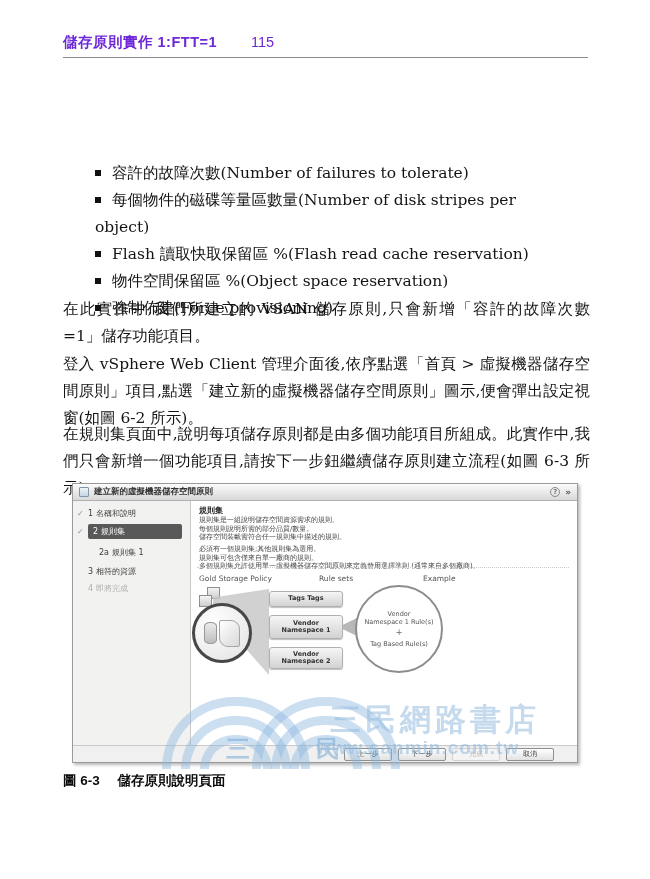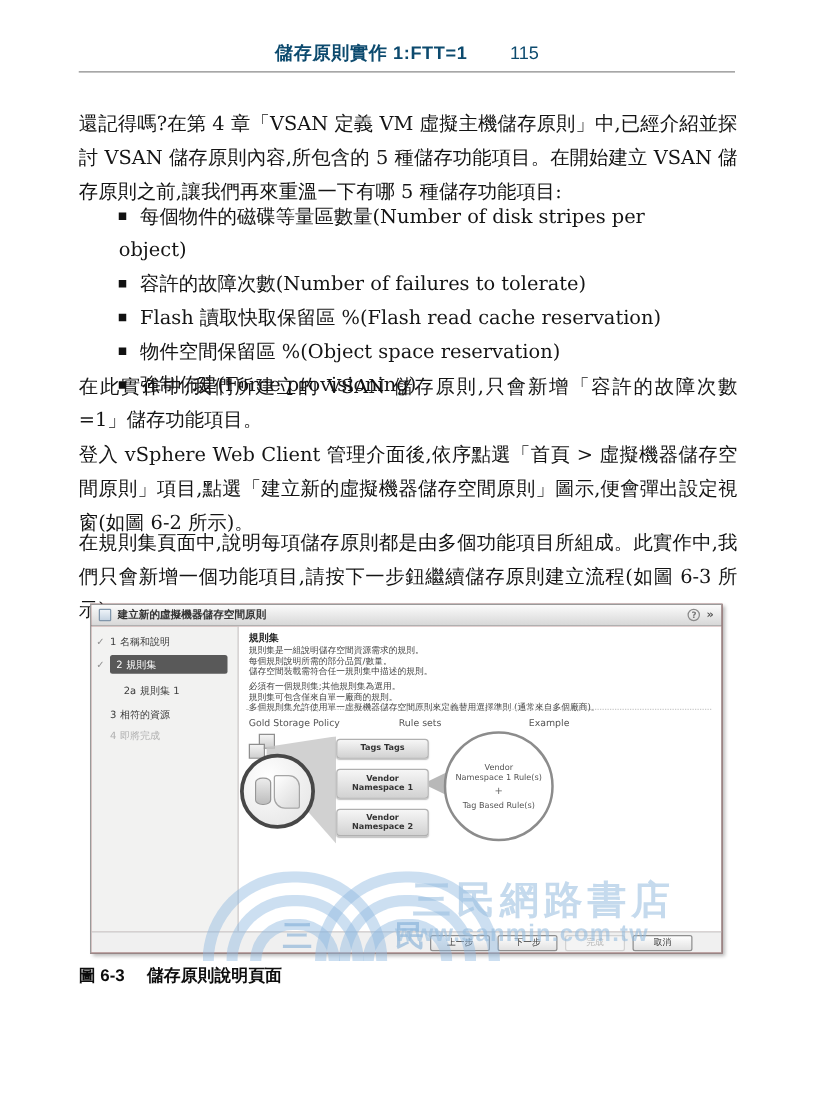--- a/index.html
+++ b/index.html
@@ -5,22 +5,22 @@
   * { margin:0; padding:0; box-sizing:border-box; }
   html,body { background:#ffffff; }
   .page {
     position:relative; width:650px; height:879px; margin:0 auto;
     background:#ffffff; overflow:hidden;
     font-family:"DejaVu Serif", serif; color:#111;
   }
   
   .running-head {
     position:absolute; top:33px; left:63px; width:525px;
-    text-align:center; font-family:"Liberation Sans", sans-serif;
-    font-size:14.5px; color:#0c4a6e;
+    text-align:left; font-family:"Liberation Sans", sans-serif;
+    font-size:14.5px; color:#6d28d9;
   }
   .running-head .rh-title { font-weight:bold; letter-spacing:0.5px; }
   .running-head .rh-page  { display:inline-block; margin-left:30px; font-weight:normal; }
   .head-rule { position:absolute; top:57px; left:63px; width:525px; border-top:1px solid #8a8a8a; }
 
   
   .para {
     position:absolute; left:63px; width:527px;
     font-size:15.5px; line-height:27px; text-align:justify; color:#141414;
   }
@@ -183,25 +183,24 @@
 <body>
 
 <div class="page">
 
   <div class="running-head">
     <span class="rh-title">儲存原則實作 1:FTT=1</span>
     <span class="rh-page">115</span>
   </div>
   <div class="head-rule"></div>
 
-  <p class="para p1">還記得嗎?在第 4 章「VSAN 定義 VM 虛擬主機儲存原則」中,已經介紹並探討 VSAN 儲存原則內容,所包含的 5 種儲存功能項目。在開始建立 VSAN 儲存原則之前,讓我們再來重溫一下有哪 5 種儲存功能項目:</p>
 
   <ul class="bullet-list">
+    <li><span class="bullet-sq"></span><span>容許的故障次數(Number of failures to tolerate)</span></li>
     <li><span class="bullet-sq"></span><span>每個物件的磁碟等量區數量(Number of disk stripes per object)</span></li>
-    <li><span class="bullet-sq"></span><span>容許的故障次數(Number of failures to tolerate)</span></li>
     <li><span class="bullet-sq"></span><span>Flash 讀取快取保留區 %(Flash read cache reservation)</span></li>
     <li><span class="bullet-sq"></span><span>物件空間保留區 %(Object space reservation)</span></li>
     <li><span class="bullet-sq"></span><span>強制佈建(Force provisioning)</span></li>
   </ul>
 
   <p class="para p2">在此實作中,我們所建立的 VSAN 儲存原則,只會新增「容許的故障次數 =1」儲存功能項目。</p>
   <p class="para p3">登入 vSphere Web Client 管理介面後,依序點選「首頁 &gt; 虛擬機器儲存空間原則」項目,點選「建立新的虛擬機器儲存空間原則」圖示,便會彈出設定視窗(如圖 6-2 所示)。</p>
   <p class="para p4">在規則集頁面中,說明每項儲存原則都是由多個功能項目所組成。此實作中,我們只會新增一個功能項目,請按下一步鈕繼續儲存原則建立流程(如圖 6-3 所示)。</p>
 
   <div class="figure">

